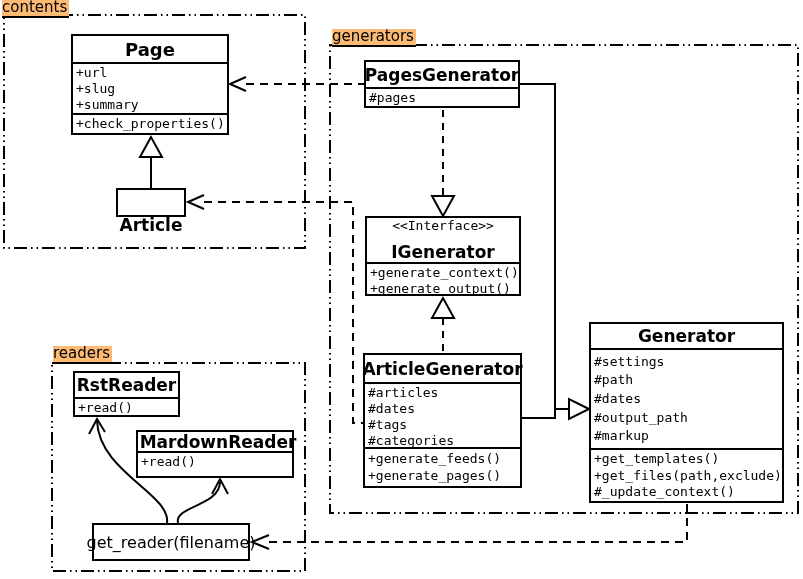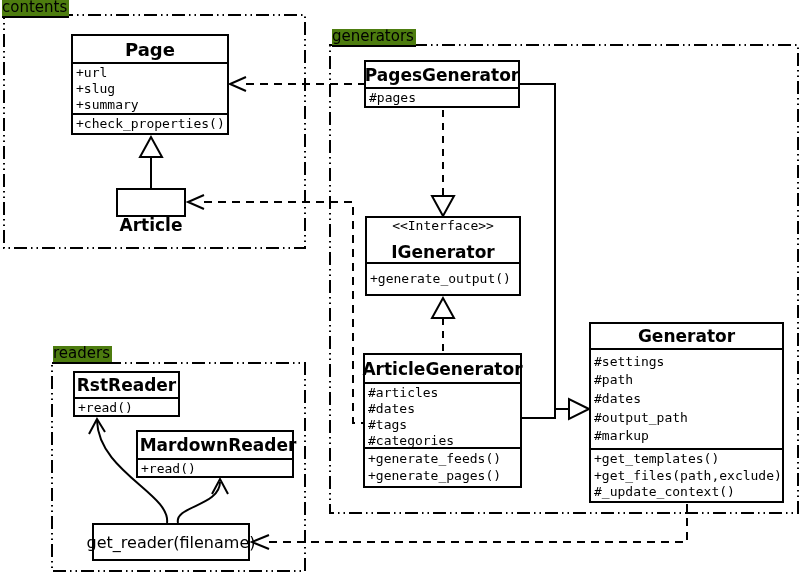--- a/index.html
+++ b/index.html
@@ -1,19 +1,19 @@
 <!DOCTYPE html>
 <html><head>
 <meta charset="utf-8">
 <style>
   html,body{margin:0;padding:0;background:#ffffff;}
   #stage{position:relative;width:803px;height:579px;background:#ffffff;overflow:hidden;
          font-family:"DejaVu Sans","Liberation Sans",sans-serif;color:#000;}
   #wires{position:absolute;left:0;top:0;z-index:1;}
-  .pkg-label{position:absolute;z-index:3;background:#4d7c0f;font-size:15px;line-height:15px;
+  .pkg-label{position:absolute;z-index:3;background:#fdba74;font-size:15px;line-height:15px;
              border-bottom:2px solid #000;padding:0 2px 1px 0;}
   .uml-class{position:absolute;z-index:2;background:#ffffff;border:2px solid #000;
              box-sizing:border-box;display:flex;flex-direction:column;}
   .uml-title{font-weight:bold;font-size:17px;display:flex;align-items:center;justify-content:center;
              flex:0 0 auto;box-sizing:border-box;white-space:nowrap;}
   .uml-stereo{font-family:"DejaVu Sans Mono","Liberation Mono",monospace;font-weight:normal;
               font-size:13px;text-align:center;line-height:15px;}
   .uml-comp{border-top:2px solid #000;box-sizing:border-box;padding:1px 3px;
             display:flex;flex-direction:column;justify-content:space-evenly;flex:0 0 auto;}
   .uml-member{font-family:"DejaVu Sans Mono","Liberation Mono",monospace;
@@ -108,20 +108,21 @@
       <div class="uml-member">#pages</div>
     </div>
   </div>
 
   <div class="uml-class" style="left:365px;top:216px;width:156px;height:80px;">
     <div class="uml-title stack" style="height:44px;flex-direction:column;">
       <div class="uml-stereo">&lt;&lt;Interface&gt;&gt;</div>
       <div>IGenerator</div>
     </div>
     <div class="uml-comp" style="height:32px;">
+      <div class="uml-member">+generate_context()</div>
       <div class="uml-member">+generate_output()</div>
     </div>
   </div>
 
   <div class="uml-class" style="left:363px;top:353px;width:159px;height:135px;">
     <div class="uml-title" style="height:27px;">ArticleGenerator</div>
     <div class="uml-comp" style="height:65px;">
       <div class="uml-member">#articles</div>
       <div class="uml-member">#dates</div>
       <div class="uml-member">#tags</div>
@@ -150,21 +151,21 @@
   </div>
 
   <div class="uml-class" style="left:73px;top:371px;width:107px;height:46px;">
     <div class="uml-title" style="height:24px;">RstReader</div>
     <div class="uml-comp" style="height:18px;">
       <div class="uml-member">+read()</div>
     </div>
   </div>
 
   <div class="uml-class" style="left:136px;top:430px;width:158px;height:48px;">
-    <div class="uml-title" style="height:26px;padding-left:6px;">MardownReader</div>
+    <div class="uml-title" style="height:19px;padding-left:6px;">MardownReader</div>
     <div class="uml-comp" style="height:18px;">
       <div class="uml-member">+read()</div>
     </div>
   </div>
 
   <div class="plain-box" style="left:92px;top:523px;width:158px;height:38px;">
     <span>get_reader(filename)</span>
   </div>
 
 </div>

